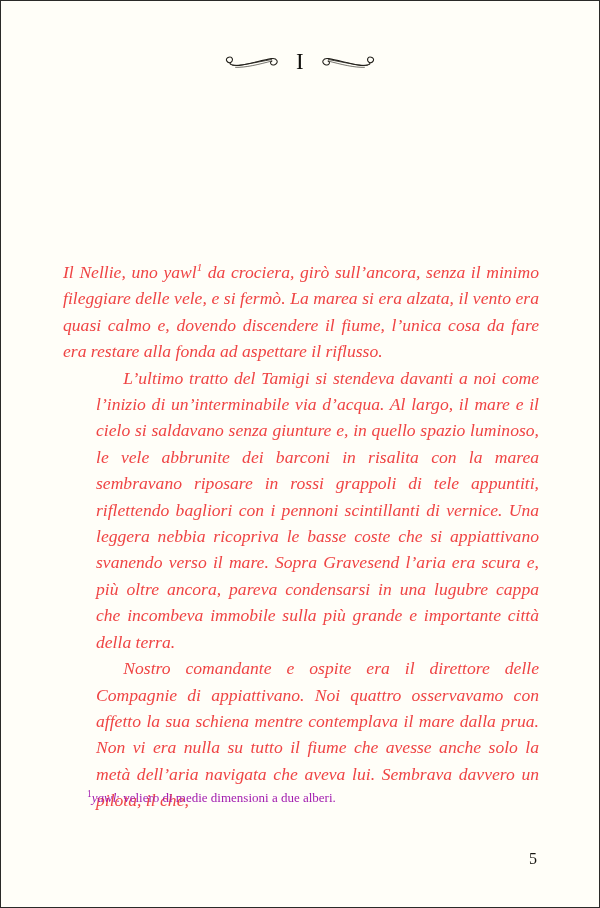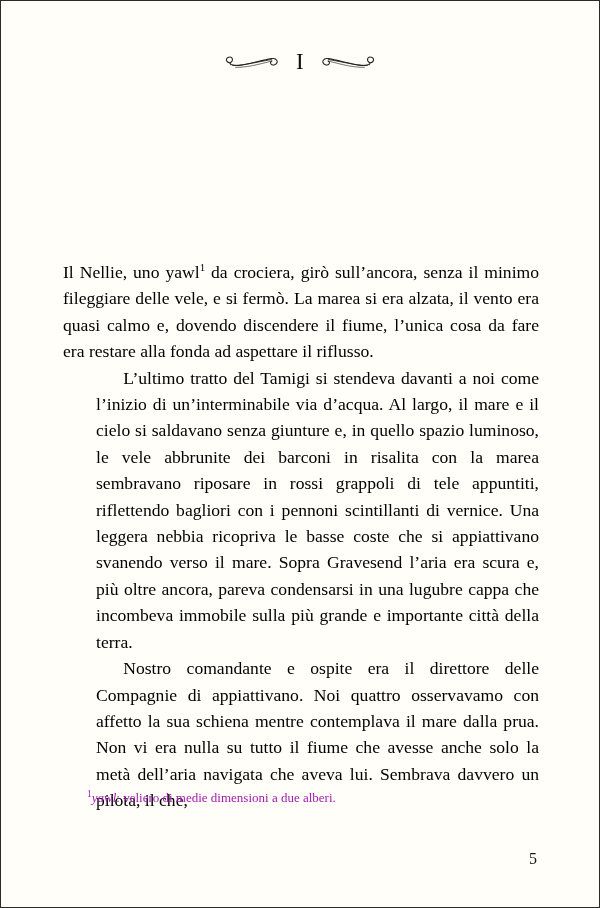--- a/index.html
+++ b/index.html
@@ -59,21 +59,22 @@
     width: 476px;
   }
 
   .para {
     margin: 0;
     font-size: 17.6px;
     line-height: 26.4px;
     text-align: justify;
     text-align-last: left;
     hyphens: manual;
-    color: #000000;
+    color: #ef4444;
+    font-style: italic;
   }
   .para.indent { text-indent: 1.55em; margin-left: 33px; }
 
   .para sup {
     font-size: 0.62em;
     vertical-align: super;
     line-height: 0;
   }
 
   

